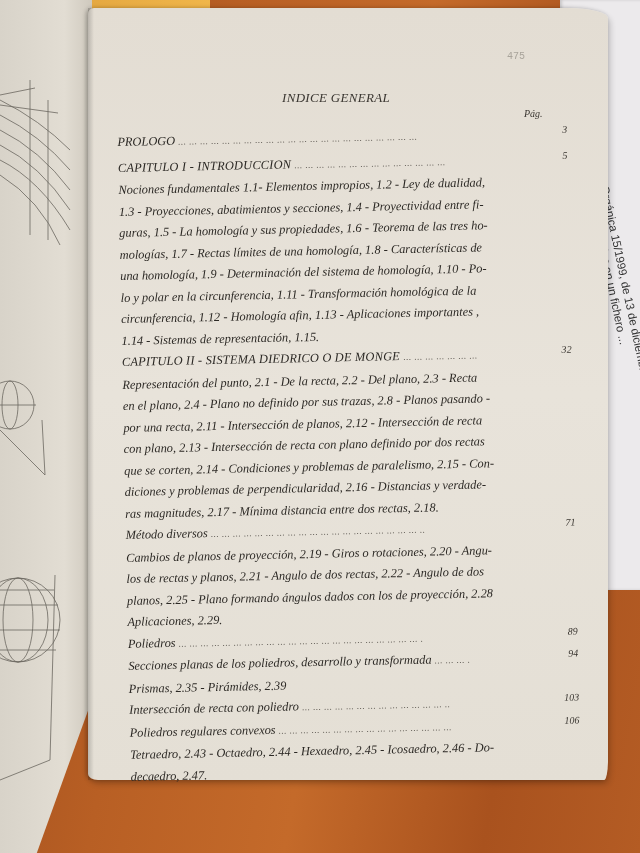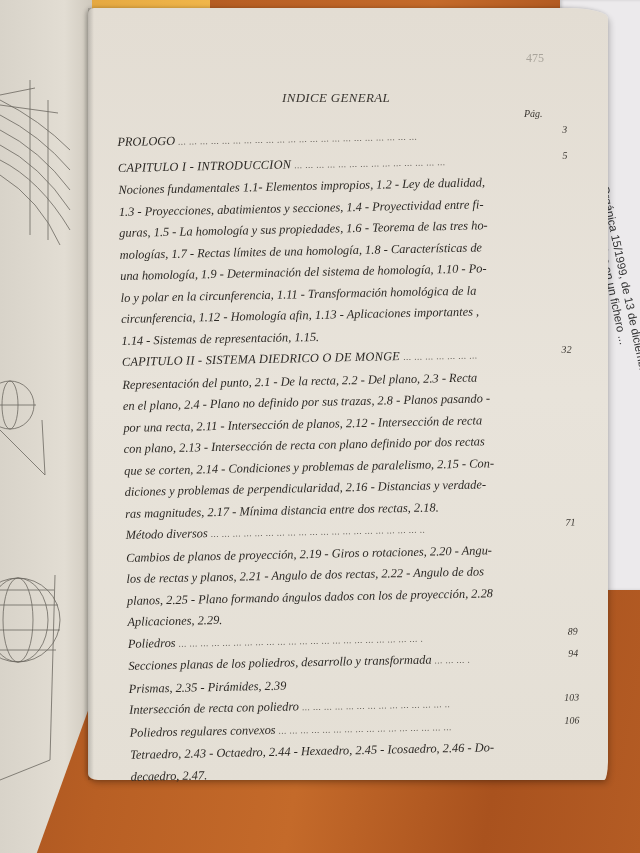--- a/index.html
+++ b/index.html
@@ -34,21 +34,21 @@
     position:absolute; left:88px; top:8px; width:520px; height:772px;
     background: linear-gradient(180deg, #e3ddd3 0%, #e8e3da 50%, #e4dfd5 100%);
     border-radius: 6px 40px 4px 10px / 6px 10px 20px 6px;
     box-shadow: -2px 0 4px rgba(0,0,0,0.25), 2px 4px 6px rgba(0,0,0,0.2);
   }
   .main-page::before {
     content:""; position:absolute; left:0; top:0; bottom:0; width:6px;
     background: linear-gradient(90deg, rgba(0,0,0,0.18), rgba(0,0,0,0));
   }
   .page-number {
-    position:absolute; left:526px; top:51px; font-size:12px; color:#a9a49b;
+    position:absolute; left:507px; top:51px; font-size:10px; color:#a9a49b;font-family:Liberation Mono, monospace;
   }
   .toc-title {
     position:absolute; left:16px; width:640px; top:90px; text-align:center;
     font-size:13px; font-style:italic; color:#3a3631; letter-spacing:0.3px;
   }
   .pag-label {
     position:absolute; left:524px; top:108px; font-size:10px; font-style:italic; color:#3a3631;text-align:right;
   }
   .toc-body {
     position:absolute; left:117px; top:126px; width:430px;

